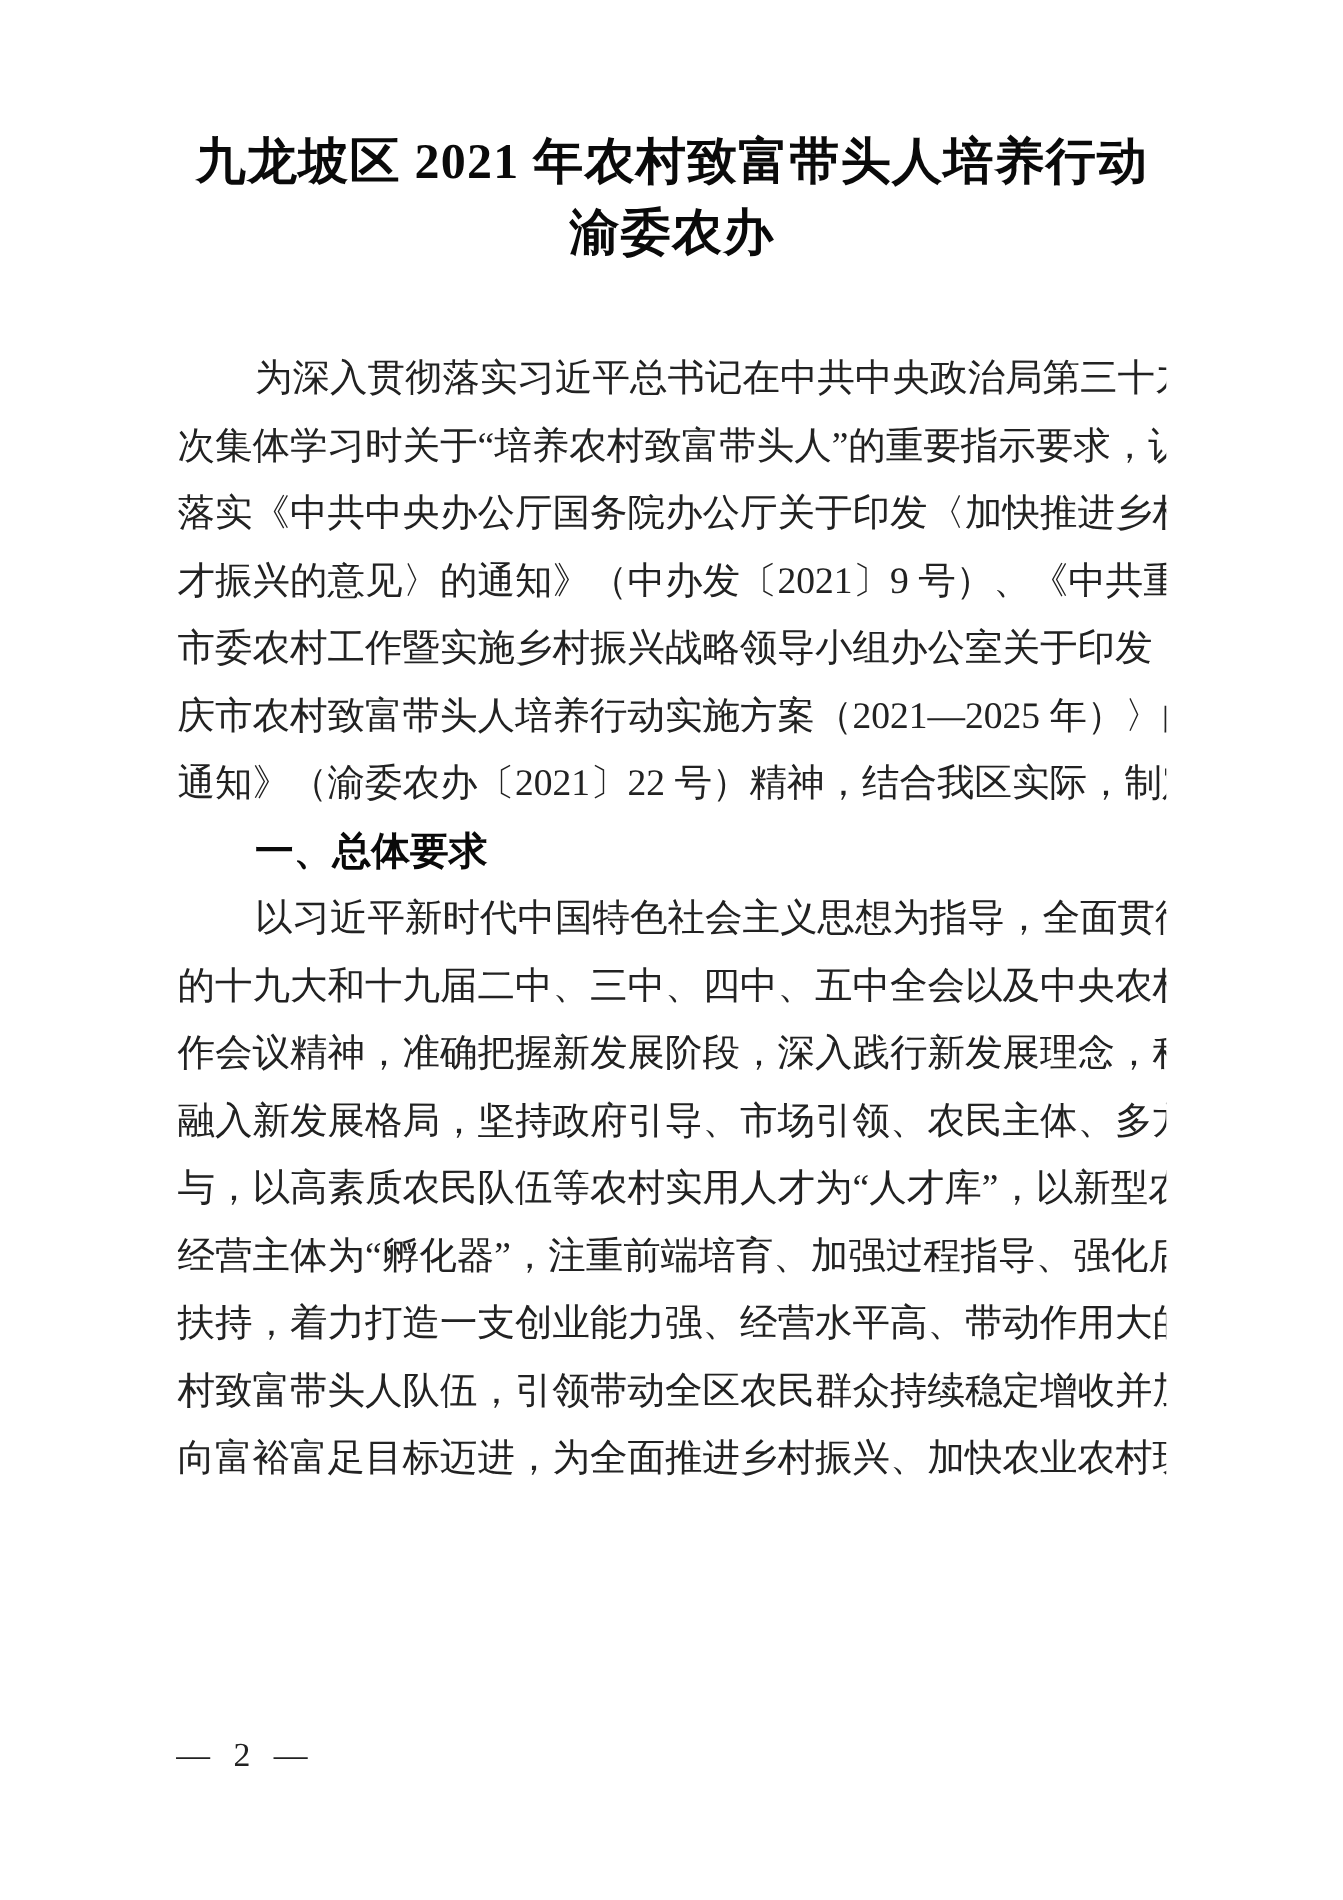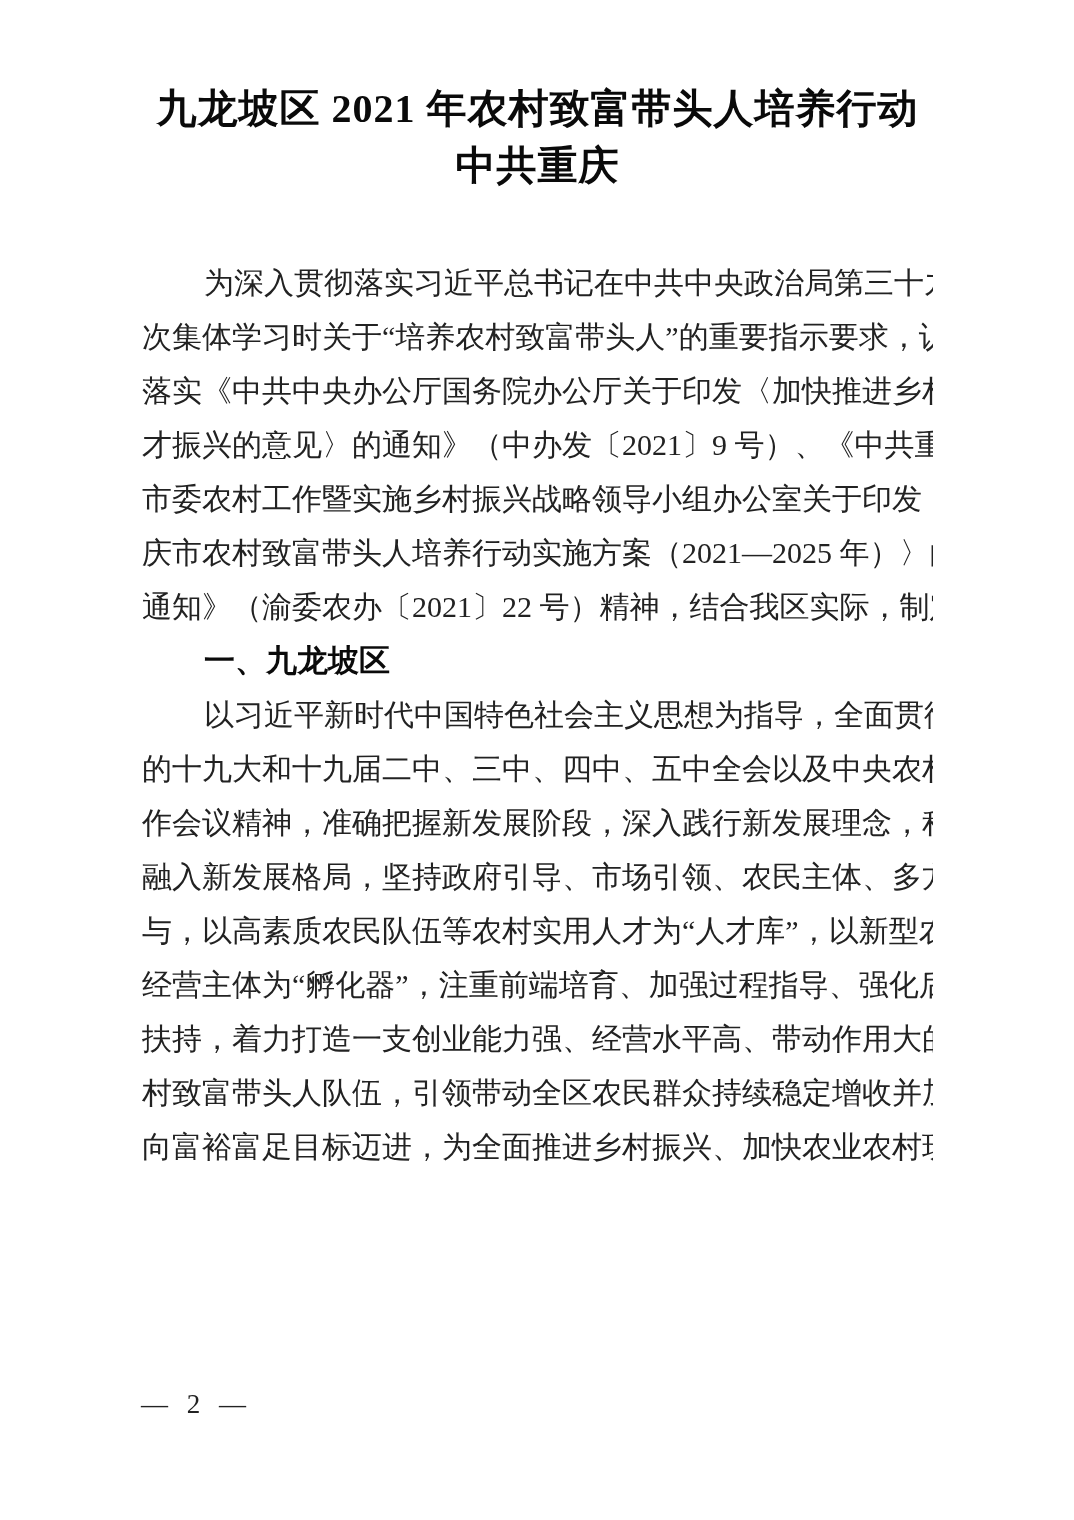--- a/index.html
+++ b/index.html
@@ -16,21 +16,21 @@
     overflow: hidden;
   }
   .page {
     position: absolute;
     left: 142px;
     top: 0;
     width: 791px;
     height: 1520px;
   }
   .title-block {
-    padding-top: 80px;
+    padding-top: 100px;
     text-align: center;
   }
   .title-line {
     font-family: "Liberation Serif", "DejaVu Serif", serif;
     font-weight: bold;
     font-size: 40px;
     line-height: 57px;
     letter-spacing: 1px;
     color: #0a0a0a;
     white-space: nowrap;
@@ -76,34 +76,34 @@
     font-family: "Liberation Serif", "DejaVu Serif", serif;
   }
 </style>
 </head>
 <body>
 
 <div class="page">
 
   <div class="title-block">
     <div class="title-line">九龙坡区 2021 年农村致富带头人培养行动</div>
-    <div class="title-line">中共重庆</div>
+    <div class="title-line">渝委农办</div>
   </div>
 
   <div class="body-text">
 
     <div class="line indent">为深入贯彻落实习近平总书记在中共中央政治局第三十九</div>
     <div class="line">次集体学习时关于“培养农村致富带头人”的重要指示要求，认真</div>
     <div class="line">落实《中共中央办公厅国务院办公厅关于印发〈加快推进乡村人</div>
     <div class="line">才振兴的意见〉的通知》（中办发〔2021〕9 号）、《中共重庆</div>
     <div class="line">市委农村工作暨实施乡村振兴战略领导小组办公室关于印发〈重</div>
     <div class="line">庆市农村致富带头人培养行动实施方案（2021—2025 年）〉的</div>
     <div class="line">通知》（渝委农办〔2021〕22 号）精神，结合我区实际，制定</div>
 
-    <div class="heading-line">一、九龙坡区</div>
+    <div class="heading-line">一、总体要求</div>
 
     <div class="line indent">以习近平新时代中国特色社会主义思想为指导，全面贯彻党</div>
     <div class="line">的十九大和十九届二中、三中、四中、五中全会以及中央农村工</div>
     <div class="line">作会议精神，准确把握新发展阶段，深入践行新发展理念，积极</div>
     <div class="line">融入新发展格局，坚持政府引导、市场引领、农民主体、多方参</div>
     <div class="line">与，以高素质农民队伍等农村实用人才为“人才库”，以新型农业</div>
     <div class="line">经营主体为“孵化器”，注重前端培育、加强过程指导、强化后续</div>
     <div class="line">扶持，着力打造一支创业能力强、经营水平高、带动作用大的农</div>
     <div class="line">村致富带头人队伍，引领带动全区农民群众持续稳定增收并加快</div>
     <div class="line">向富裕富足目标迈进，为全面推进乡村振兴、加快农业农村现代</div>

